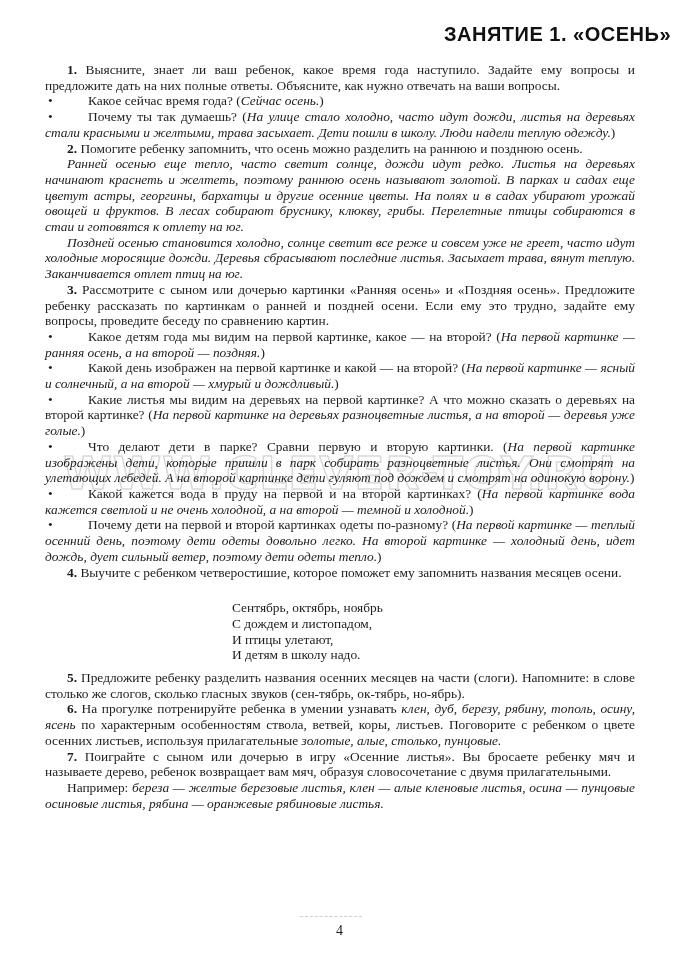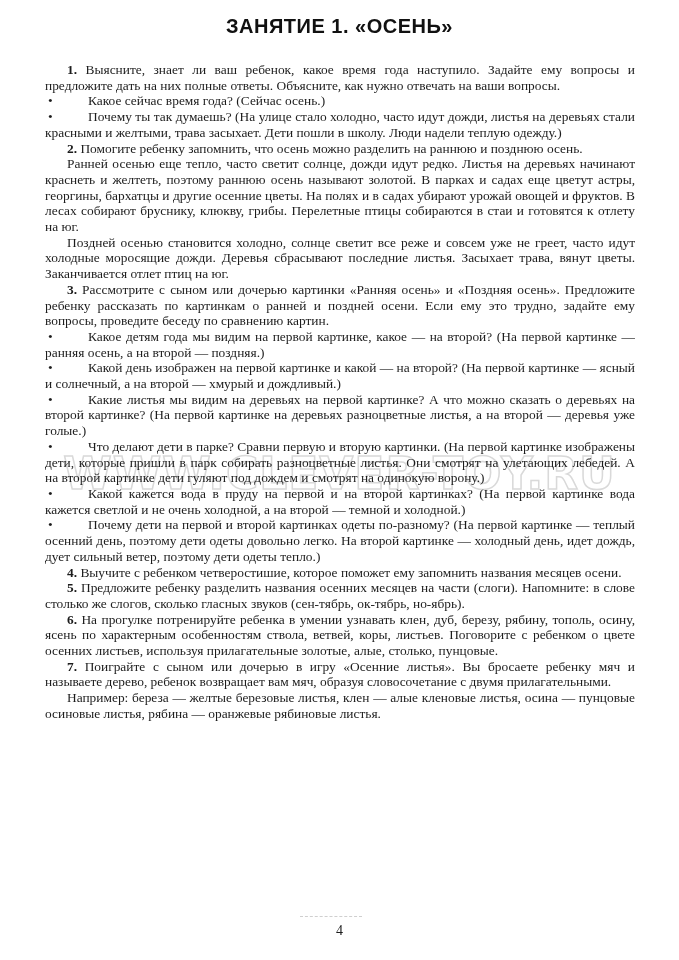--- a/index.html
+++ b/index.html
@@ -7,23 +7,23 @@
     position: relative;
     width: 679px;
     height: 960px;
     margin: 0 auto;
     background: #ffffff;
     overflow: hidden;
     color: #1c1c1c;
     font-family: "Liberation Serif", "DejaVu Serif", serif;
   }
   .title {
-    margin: 0;
+    margin: 8px;
     padding-top: 15px;
-    text-align: center;
+    text-align: right;
     font-family: "Liberation Sans", "DejaVu Sans", sans-serif;
     font-weight: bold;
     font-size: 20px;
     letter-spacing: 0.5px;
     color: #111;
     position: relative;
     z-index: 1;
   }
   .content {
     position: absolute;
@@ -40,21 +40,21 @@
   .content p { margin: 0; }
   p.indent { text-indent: 22px; }
   p.bullet { text-indent: 43px; position: relative; }
   p.bullet .dot {
     position: absolute;
     left: 3px;
     top: 0;
     text-indent: 0;
   }
   .b { font-weight: bold; }
-  .i { }
+  .i { font-style: italic; }
   .verse {
     margin: 20px 0 7px 187px;
     text-align: left;
   }
   .watermark {
     position: absolute;
     top: 448px;
     left: 0;
     width: 100%;
     text-align: center;
@@ -92,29 +92,35 @@
 
 <div class="page">
   <div class="watermark">WWW.CLEVER-TOY.RU</div>
   <h1 class="title">ЗАНЯТИЕ 1. «ОСЕНЬ»</h1>
   <div class="content">
       <p class="indent"><span class="b">1.</span><span> Выясните, знает ли ваш ребенок, какое время года наступило. Задайте ему вопросы и предложите дать на них полные ответы. Объясните, как нужно отвечать на ваши вопросы.</span></p>
       <p class="bullet"><span class="dot">•</span><span>Какое сейчас время года? (</span><span class="i">Сейчас осень.</span><span>)</span></p>
       <p class="bullet"><span class="dot">•</span><span>Почему ты так думаешь? (</span><span class="i">На улице стало холодно, часто идут дожди, листья на деревьях стали красными и желтыми, трава засыхает. Дети пошли в школу. Люди надели теплую одежду.</span><span>)</span></p>
       <p class="indent"><span class="b">2.</span><span> Помогите ребенку запомнить, что осень можно разделить на раннюю и позднюю осень.</span></p>
       <p class="indent"><span class="i">Ранней осенью еще тепло, часто светит солнце, дожди идут редко. Листья на деревьях начинают краснеть и желтеть, поэтому раннюю осень называют золотой. В парках и садах еще цветут астры, георгины, бархатцы и другие осенние цветы. На полях и в садах убирают урожай овощей и фруктов. В лесах собирают бруснику, клюкву, грибы. Перелетные птицы собираются в стаи и готовятся к отлету на юг.</span></p>
-      <p class="indent"><span class="i">Поздней осенью становится холодно, солнце светит все реже и совсем уже не греет, часто идут холодные моросящие дожди. Деревья сбрасывают последние листья. Засыхает трава, вянут цветы. Заканчивается отлет птиц на юг.</span></p>
+      <p class="indent"><span class="i">Поздней осенью становится холодно, солнце светит все реже и совсем уже не греет, часто идут холодные моросящие дожди. Деревья сбрасывают последние листья. Засыхает трава, вянут теплую. Заканчивается отлет птиц на юг.</span></p>
       <p class="indent"><span class="b">3.</span><span> Рассмотрите с сыном или дочерью картинки «Ранняя осень» и «Поздняя осень». Предложите ребенку рассказать по картинкам о ранней и поздней осени. Если ему это трудно, задайте ему вопросы, проведите беседу по сравнению картин.</span></p>
       <p class="bullet"><span class="dot">•</span><span>Какое детям года мы видим на первой картинке, какое — на второй? (</span><span class="i">На первой картинке — ранняя осень, а на второй — поздняя.</span><span>)</span></p>
       <p class="bullet"><span class="dot">•</span><span>Какой день изображен на первой картинке и какой — на второй? (</span><span class="i">На первой картинке — ясный и солнечный, а на второй — хмурый и дождливый.</span><span>)</span></p>
       <p class="bullet"><span class="dot">•</span><span>Какие листья мы видим на деревьях на первой картинке? А что можно сказать о деревьях на второй картинке? (</span><span class="i">На первой картинке на деревьях разноцветные листья, а на второй — деревья уже голые.</span><span>)</span></p>
       <p class="bullet"><span class="dot">•</span><span>Что делают дети в парке? Сравни первую и вторую картинки. (</span><span class="i">На первой картинке изображены дети, которые пришли в парк собирать разноцветные листья. Они смотрят на улетающих лебедей. А на второй картинке дети гуляют под дождем и смотрят на одинокую ворону.</span><span>)</span></p>
       <p class="bullet"><span class="dot">•</span><span>Какой кажется вода в пруду на первой и на второй картинках? (</span><span class="i">На первой картинке вода кажется светлой и не очень холодной, а на второй — темной и холодной.</span><span>)</span></p>
       <p class="bullet"><span class="dot">•</span><span>Почему дети на первой и второй картинках одеты по-разному? (</span><span class="i">На первой картинке — теплый осенний день, поэтому дети одеты довольно легко. На второй картинке — холодный день, идет дождь, дует сильный ветер, поэтому дети одеты тепло.</span><span>)</span></p>
       <p class="indent"><span class="b">4.</span><span> Выучите с ребенком четверостишие, которое поможет ему запомнить названия месяцев осени.</span></p>
+      <div class="verse">
+        <div>Сентябрь, октябрь, ноябрь</div>
+        <div>С дождем и листопадом,</div>
+        <div>И птицы улетают,</div>
+        <div>И детям в школу надо.</div>
+      </div>
       <p class="indent"><span class="b">5.</span><span> Предложите ребенку разделить названия осенних месяцев на части (слоги). Напомните: в слове столько же слогов, сколько гласных звуков (сен-тябрь, ок-тябрь, но-ябрь).</span></p>
       <p class="indent"><span class="b">6.</span><span> На прогулке потренируйте ребенка в умении узнавать </span><span class="i">клен, дуб, березу, рябину, тополь, осину, ясень</span><span> по характерным особенностям ствола, ветвей, коры, листьев. Поговорите с ребенком о цвете осенних листьев, используя прилагательные </span><span class="i">золотые, алые, столько, пунцовые.</span></p>
       <p class="indent"><span class="b">7.</span><span> Поиграйте с сыном или дочерью в игру «Осенние листья». Вы бросаете ребенку мяч и называете дерево, ребенок возвращает вам мяч, образуя словосочетание с двумя прилагательными.</span></p>
       <p class="indent"><span>Например: </span><span class="i">береза — желтые березовые листья, клен — алые кленовые листья, осина — пунцовые осиновые листья, рябина — оранжевые рябиновые листья.</span></p>
     </div>
   <div class="scan-artifact"></div>
   <div class="page-number">4</div>
 </div>
 
 </body></html>

